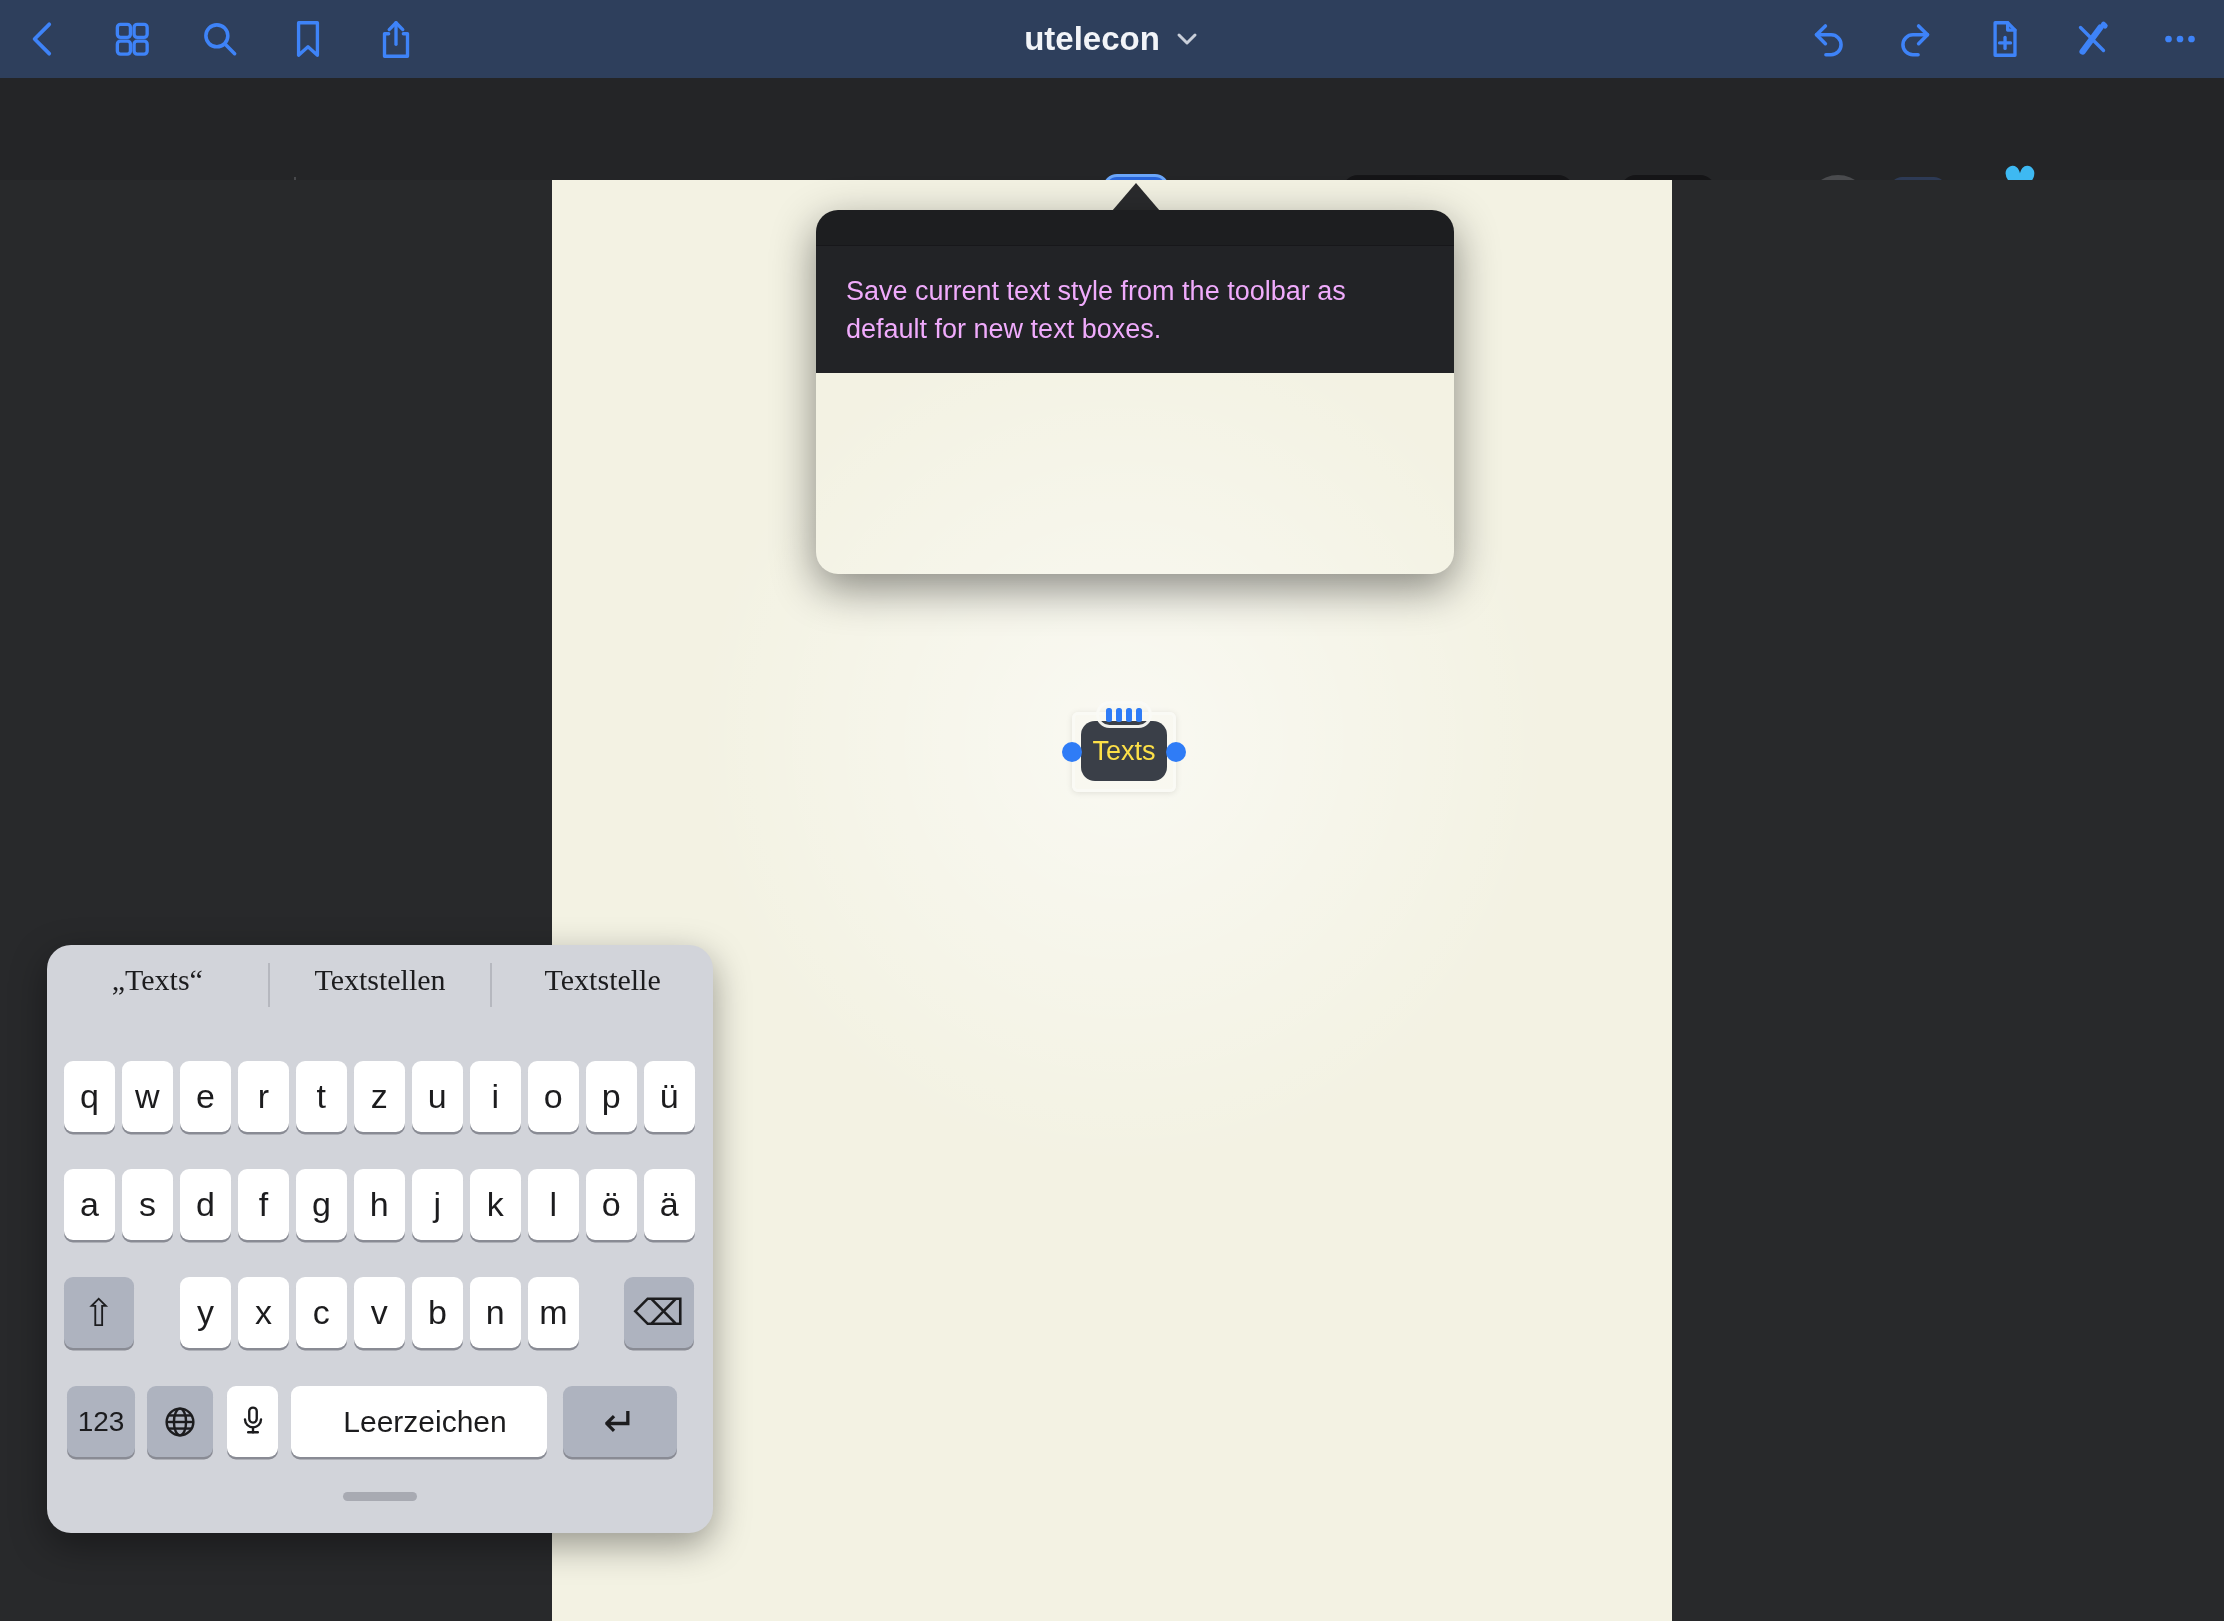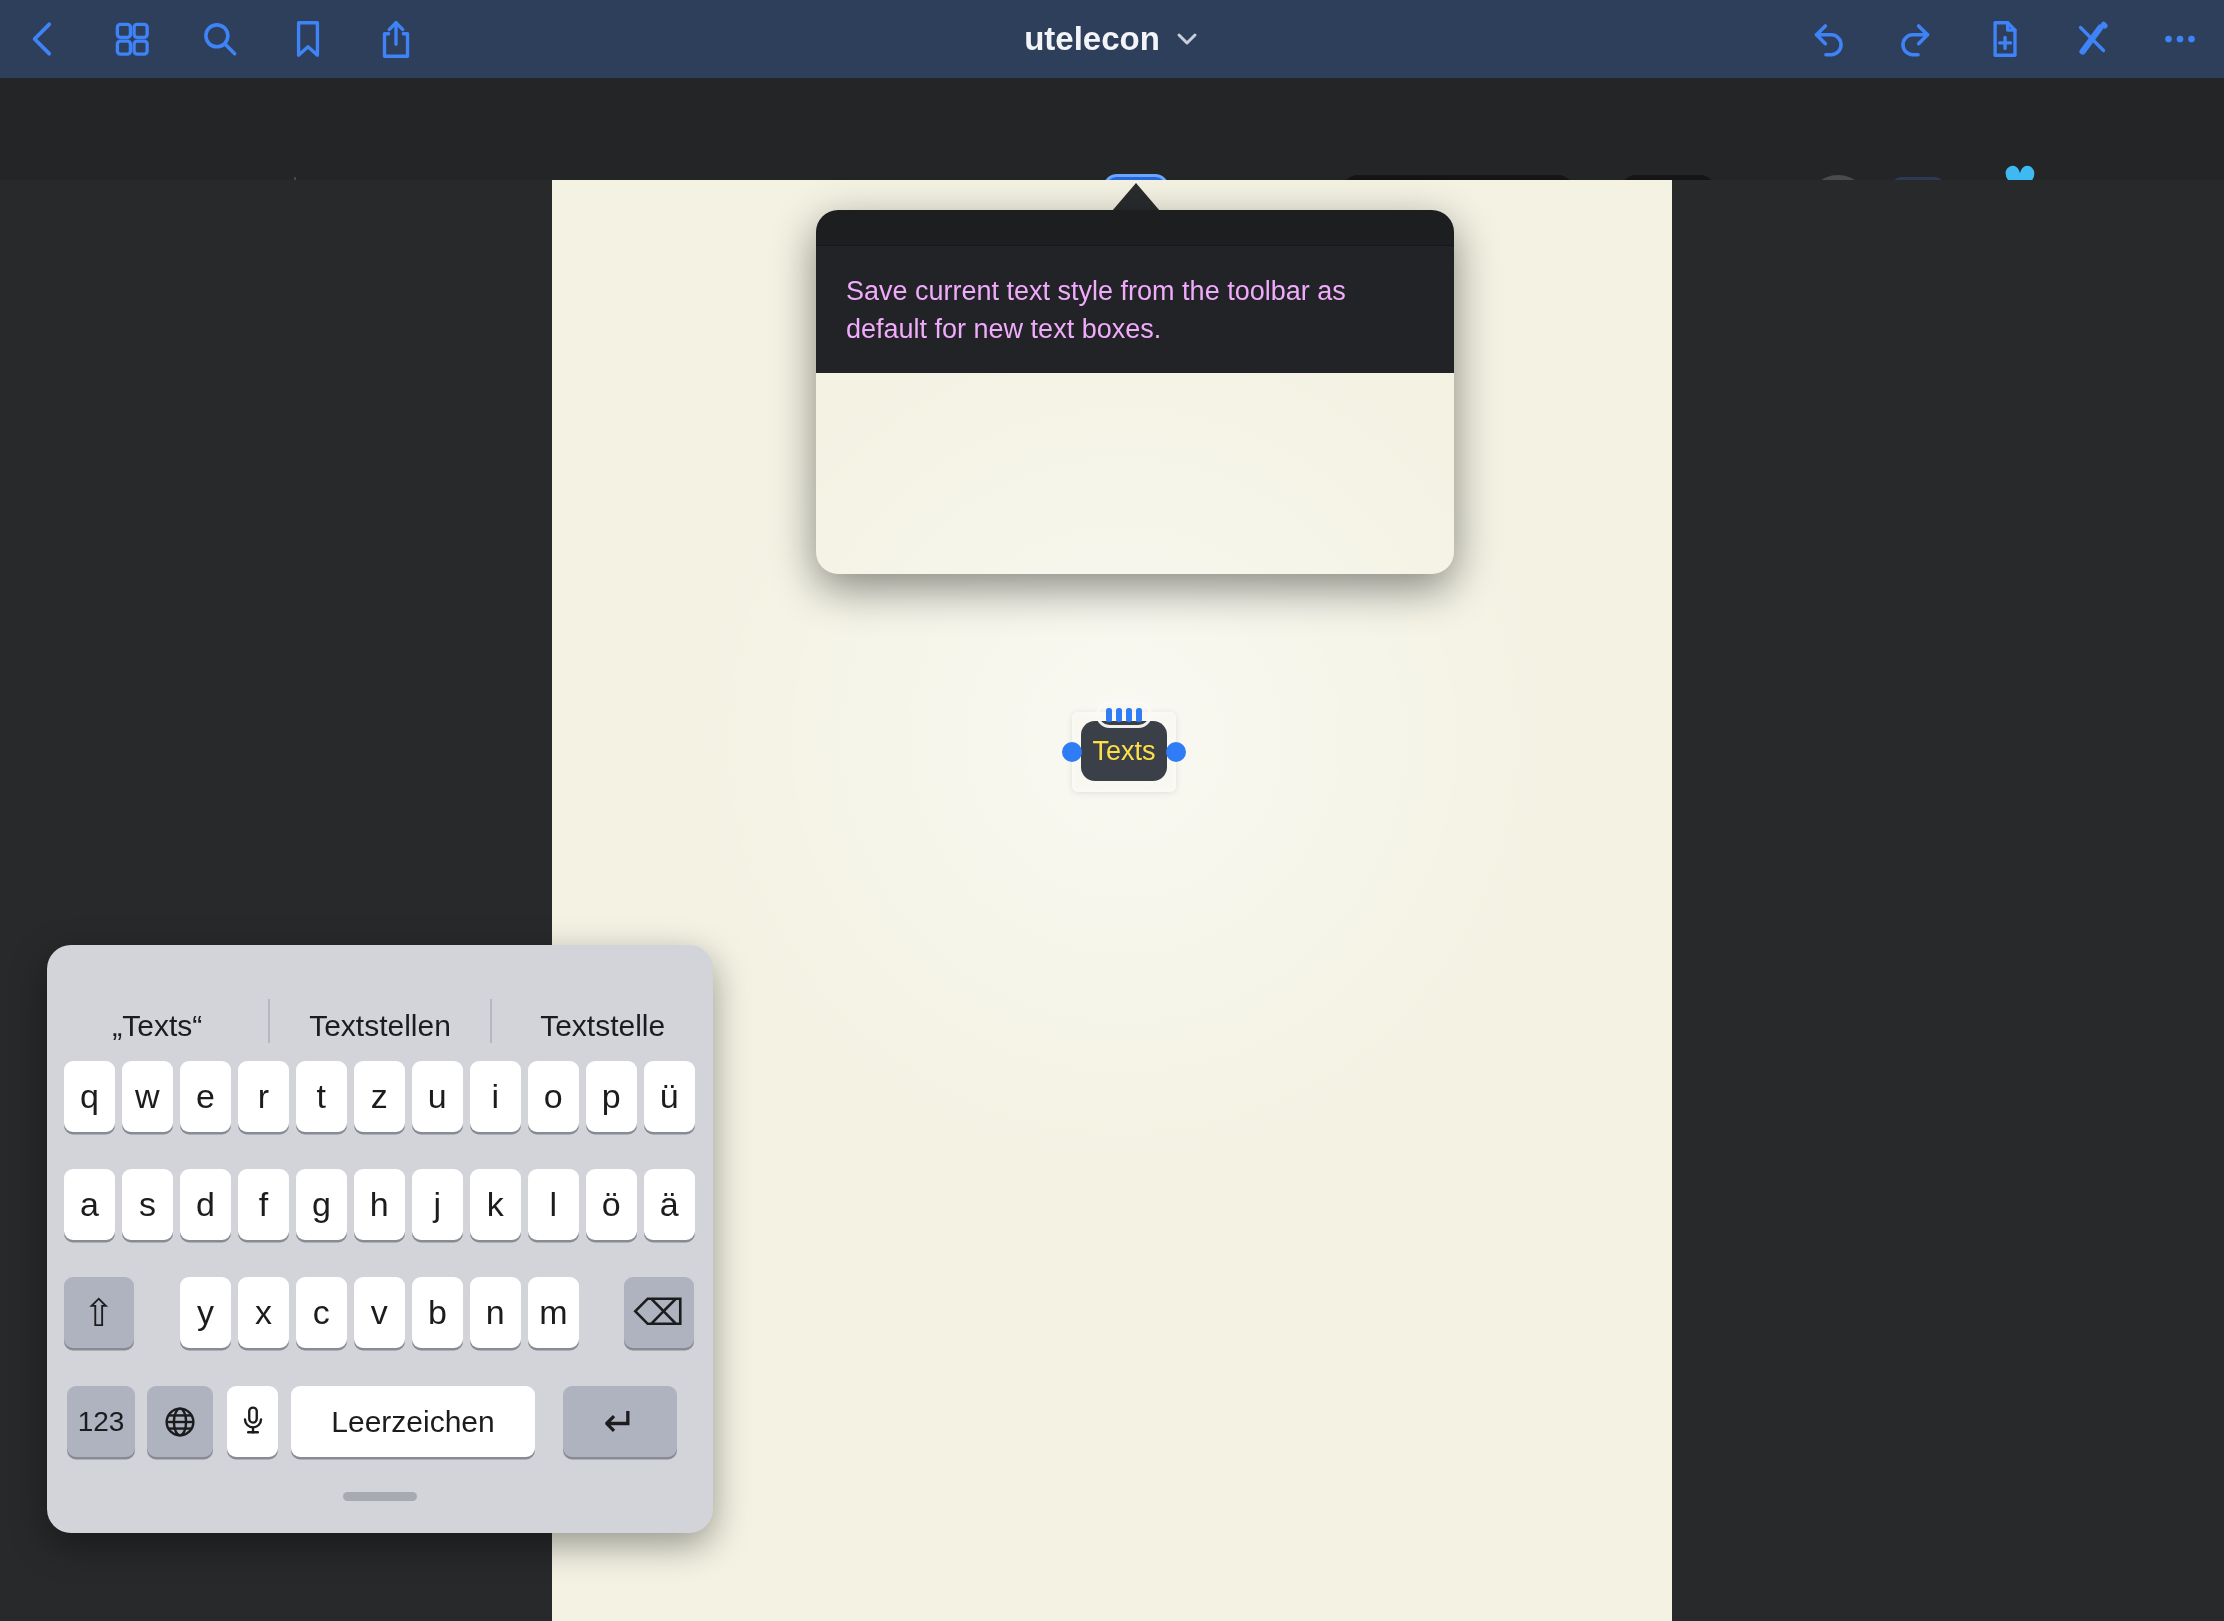--- a/index.html
+++ b/index.html
@@ -52,38 +52,38 @@
   
   #sel-frame{position:absolute;left:1072px;top:532px;width:104px;height:80px;border:3px solid rgba(250,250,245,.92);border-radius:6px;box-sizing:border-box;box-shadow:0 1px 6px rgba(0,0,0,.10);}
   #sel-bubble{position:absolute;left:1081px;top:541px;width:86px;height:60px;background:#3A3F48;border-radius:14px;display:flex;align-items:center;justify-content:center;color:#fde047;font-size:27px;}
   #sel-pill{position:absolute;left:1096px;top:521px;width:56px;height:27px;border:3px solid rgba(250,250,245,.95);border-radius:15px;box-sizing:border-box;display:flex;align-items:center;justify-content:center;gap:4px;cursor:grab;}
   #sel-pill span{width:6px;height:14px;border-radius:2.5px;background:#2F7CF6;}
   .sel-handle{position:absolute;width:20px;height:20px;border-radius:50%;background:#2F7CF6;cursor:ew-resize;}
 
   
   #keyboard{position:absolute;left:47px;top:765px;width:666px;height:588px;background:#D2D4DA;border-radius:24px;
             box-shadow:0 12px 36px rgba(0,0,0,.38);}
-  #kb-suggest{position:absolute;left:0;top:18px;width:666px;height:80px;display:flex;align-items:flex-end;}
+  #kb-suggest{position:absolute;left:0;top:18px;width:666px;height:80px;display:flex;align-items:flex-start;font-family:Liberation Serif, serif;}
   .sug{flex:1;text-align:center;color:#1C1C1E;font-size:30px;cursor:pointer;}
   .sug-div{width:2px;height:44px;background:#B6B8BF;}
   .kb-row{position:absolute;left:17px;display:flex;gap:7.2px;}
   .key{width:50.8px;height:71px;background:#FFFFFF;border-radius:9px;box-shadow:0 2.5px 0 #898B94;
        display:flex;align-items:center;justify-content:center;color:#1C1C1E;font-size:34px;cursor:pointer;}
   .key.gray{background:#AEB3BF;}
   .glyph{font-family:"DejaVu Sans",sans-serif;}
   #kb-row1{top:116px;} #kb-row2{top:224px;}
   #kb-row3{top:332px;left:0;width:666px;gap:0;}
   #key-shift{position:absolute;left:17px;width:70px;font-size:38px;}
   #kb-row3letters{position:absolute;left:133px;display:flex;gap:7.2px;}
   #key-backspace{position:absolute;left:577px;width:70px;font-size:36px;}
   #kb-row4{top:441px;left:0;width:666px;gap:0;}
   #key-123{position:absolute;left:20px;width:68px;font-size:28px;}
   #key-globe{position:absolute;left:100px;width:66px;}
   #key-mic{position:absolute;left:180px;width:51px;}
-  #key-space{position:absolute;left:244px;width:244px;font-size:30px;}
+  #key-space{position:absolute;left:244px;width:244px;font-size:30px;padding-left:12px;}
   #key-return{position:absolute;left:516px;width:114px;font-size:40px;}
   #kb-dragbar{position:absolute;left:296px;top:547px;width:74px;height:9px;border-radius:4.5px;background:#A8AAB2;cursor:grab;}
 </style>
 </head>
 <body>
 
 <div id="topbar" class="abs">
   <div id="tb-left" class="tb-group">
     <div class="tb-btn">
       <svg width="46" height="46" viewBox="0 0 44 44" fill="none" stroke="#3E83F8" stroke-width="3.6" stroke-linecap="round" stroke-linejoin="round">

